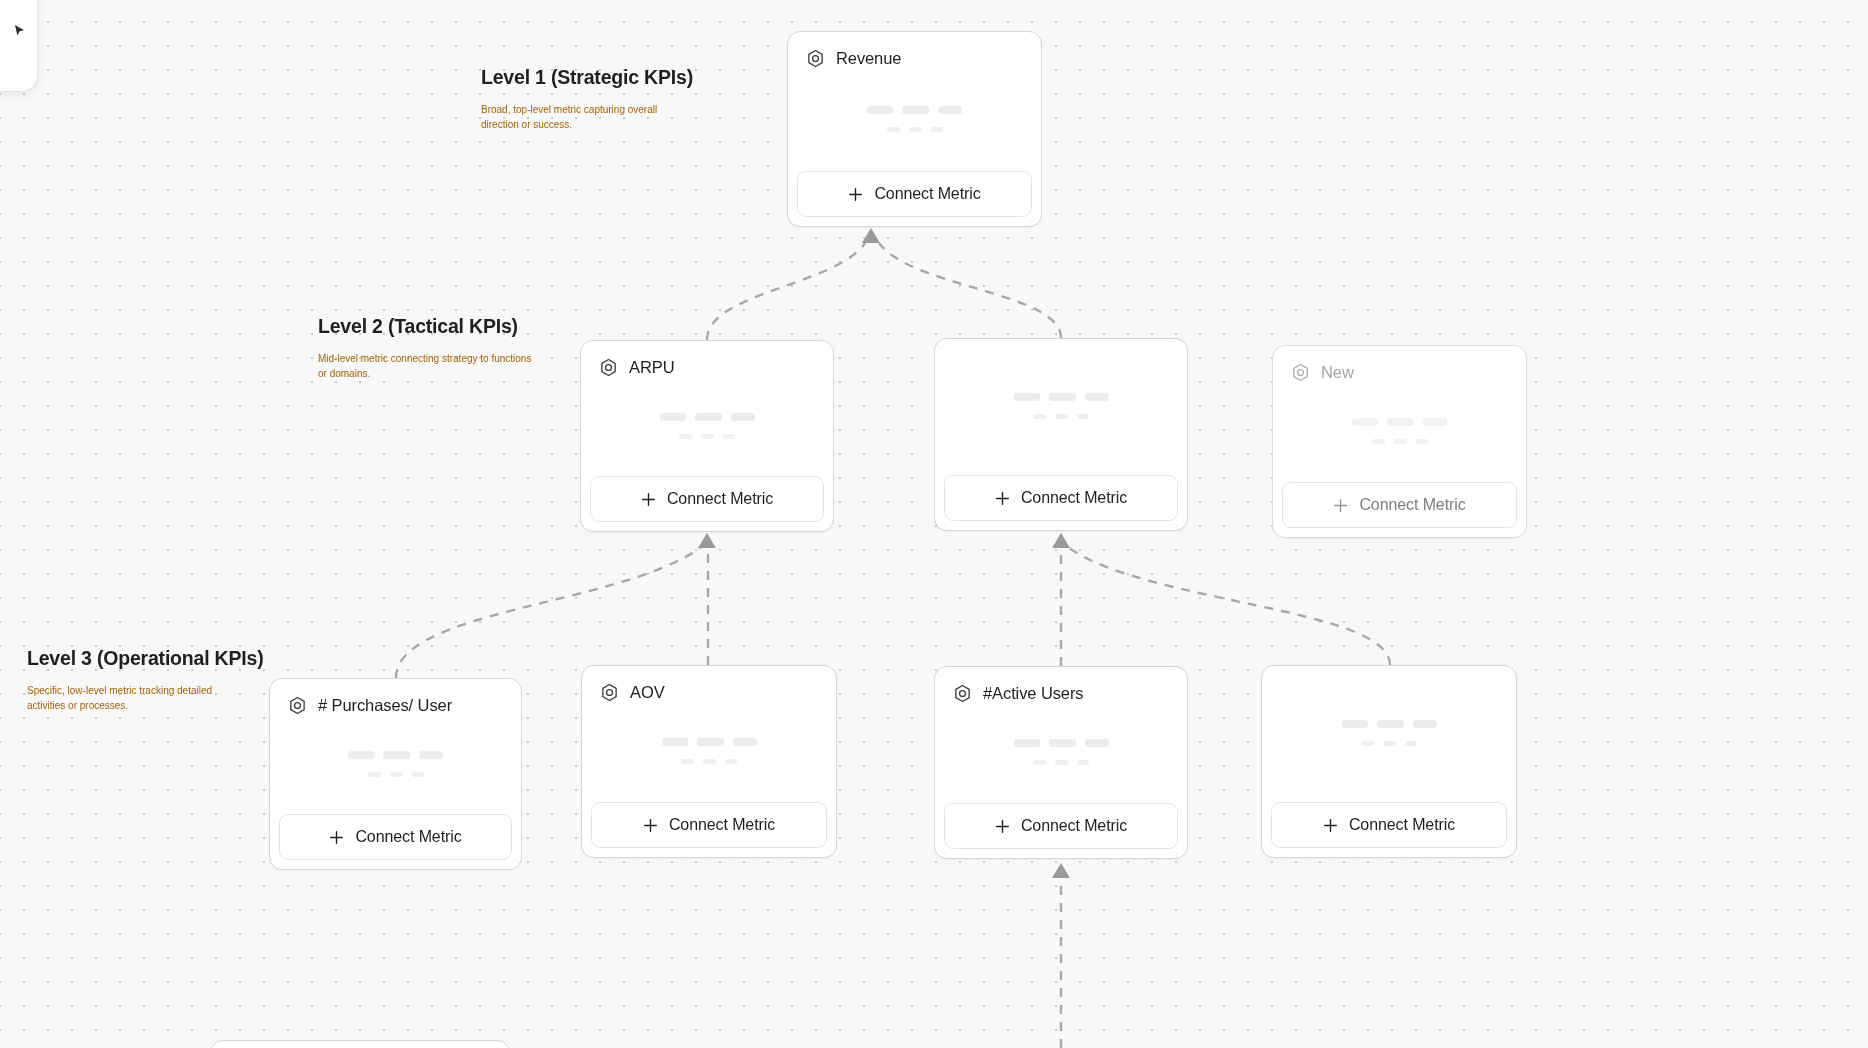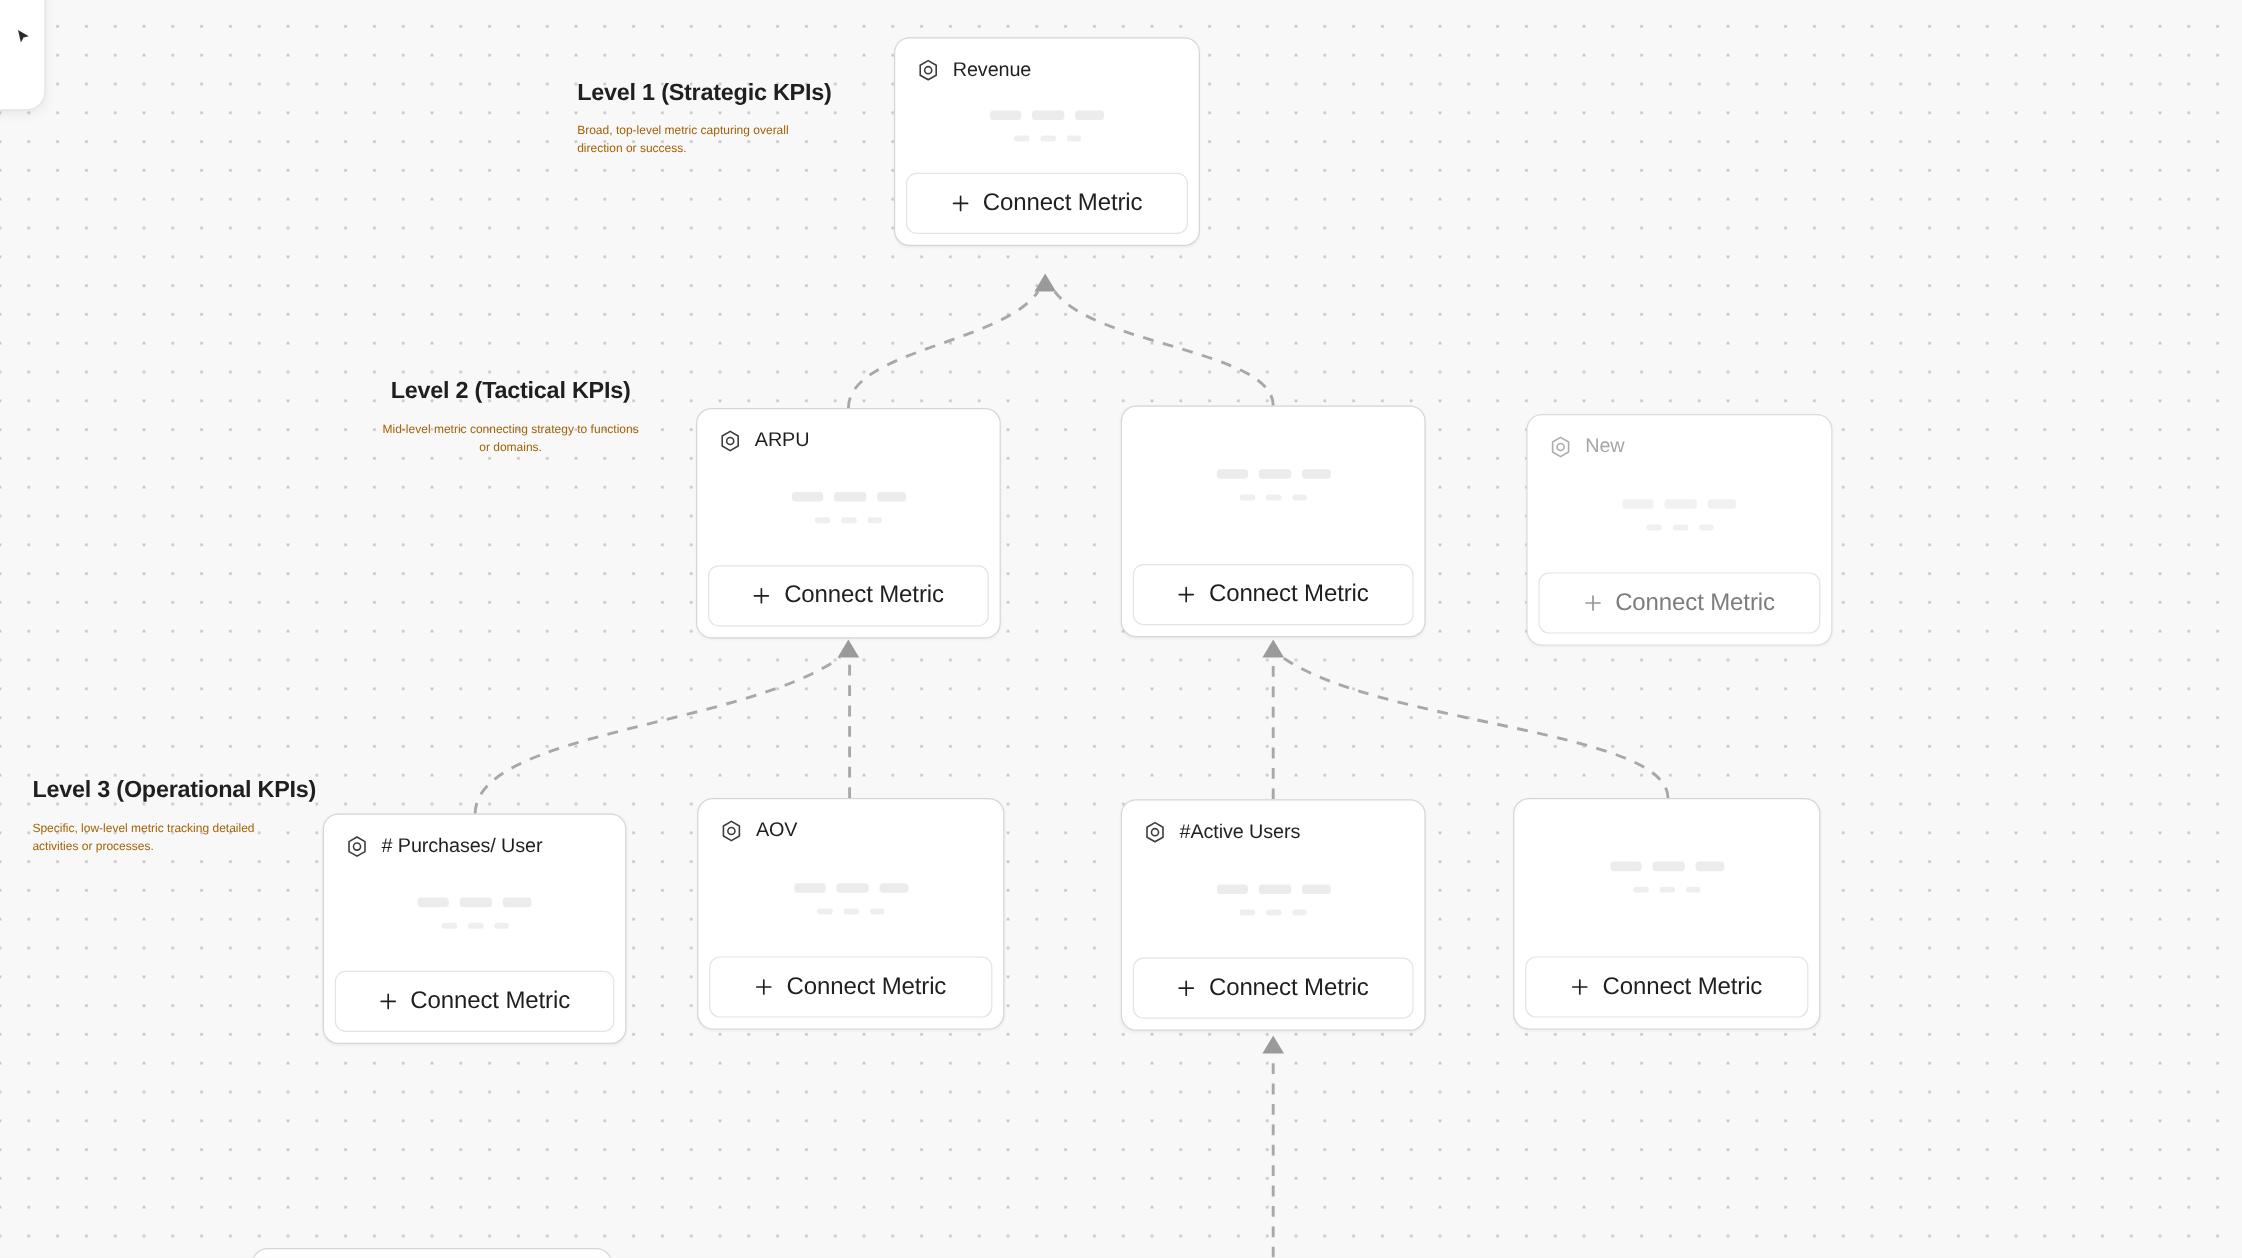--- a/index.html
+++ b/index.html
@@ -78,21 +78,21 @@
     width: 100%;
     border: 1px solid #e4e4e4;
     border-radius: 9px;
     background: #fff;
     display: flex; align-items: center; justify-content: center; gap: 11px;
     padding: 13px 0;
     cursor: pointer;
     font-family: inherit;
   }
   .connect-btn .plus { width: 15px; height: 15px; display: block; }
-  .connect-label { font-size: 20px; color: #1f1f1f; letter-spacing: -0.1px; }
+  .connect-label { font-size: 16px; color: #1f1f1f; letter-spacing: -0.1px; }
 
   
   .card.muted { border-color: #dcdcdc; }
   .card.muted .card-title { color: #a6a6a6; }
   .card.muted .card-icon { opacity: 0.42; }
   .card.muted .connect-label { color: #7d7d7d; }
   .card.muted .sk { background: #f1f1f1; }
   .card.muted .connect-btn .plus { opacity: 0.62; }
 
   
@@ -139,31 +139,31 @@
   <svg class="glyph" viewBox="0 0 16 16">
     <path d="M3 2 L12 7.2 L7.6 8.3 L5.4 12.4 Z" fill="#2b2b2b"></path>
   </svg>
 </div>
 
 <div class="level-label" style="left:481px; top:24px;margin-top:41px;">
   <div class="level-title">Level 1 (Strategic KPIs)</div>
   <div class="level-desc">Broad, top-level metric capturing overall direction or success.</div>
 </div>
 
-<div class="level-label" style="left:318px; top:314px;text-align:center;">
+<div class="level-label" style="left:318px; top:314px;">
   <div class="level-title">Level 2 (Tactical KPIs)</div>
   <div class="level-desc">Mid-level metric connecting strategy to functions or domains.</div>
 </div>
 
 <div class="level-label" style="left:27px; top:646px;">
   <div class="level-title">Level 3 (Operational KPIs)</div>
   <div class="level-desc">Specific, low-level metric tracking detailed activities or processes.</div>
 </div>
 
-<div class="card" style="left:745px; top:31px; width:255px; height:174px;">
+<div class="card" style="left:787px; top:31px; width:255px; height:196px;">
   <div class="card-head">
     <svg class="card-icon" viewBox="0 0 20 20">
       <path d="M10 1.6 L17 5.6 L17 14.4 L10 18.4 L3 14.4 L3 5.6 Z" fill="none" stroke="#3c3c3c" stroke-width="1.4" stroke-linejoin="round"></path>
       <circle cx="10" cy="10" r="3.1" fill="none" stroke="#3c3c3c" stroke-width="1.4"></circle>
     </svg>
     <span class="card-title">Revenue</span>
   </div>
   <div class="card-body">
     <div class="sk-row">
       <span class="sk w1"></span>

